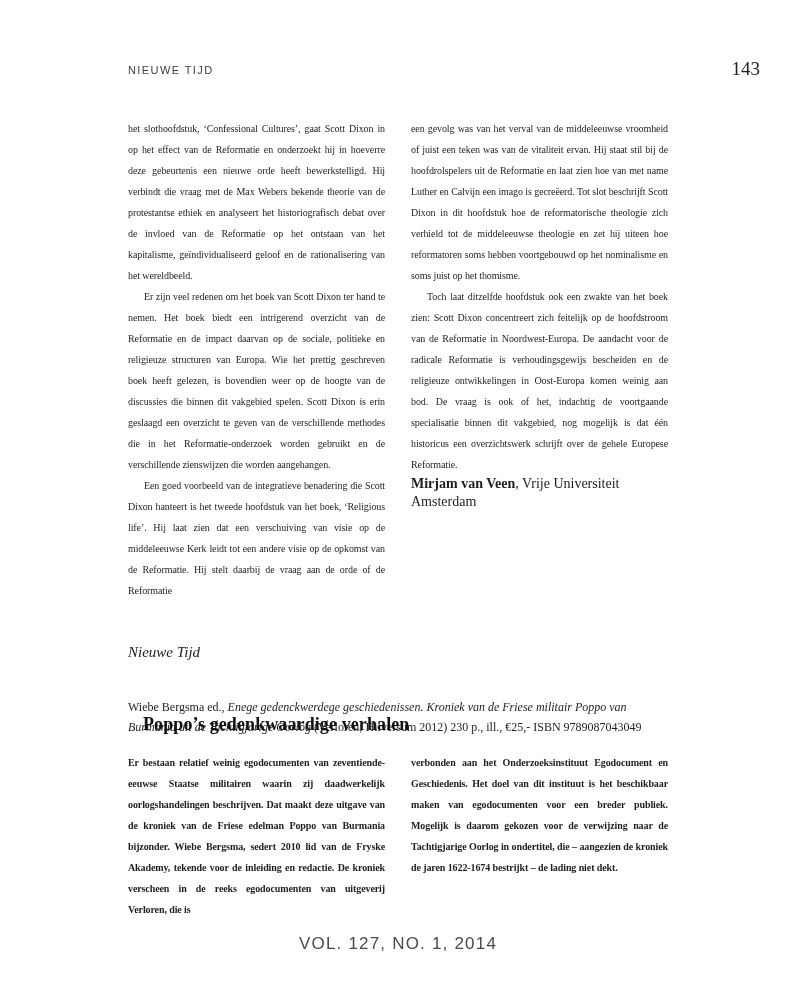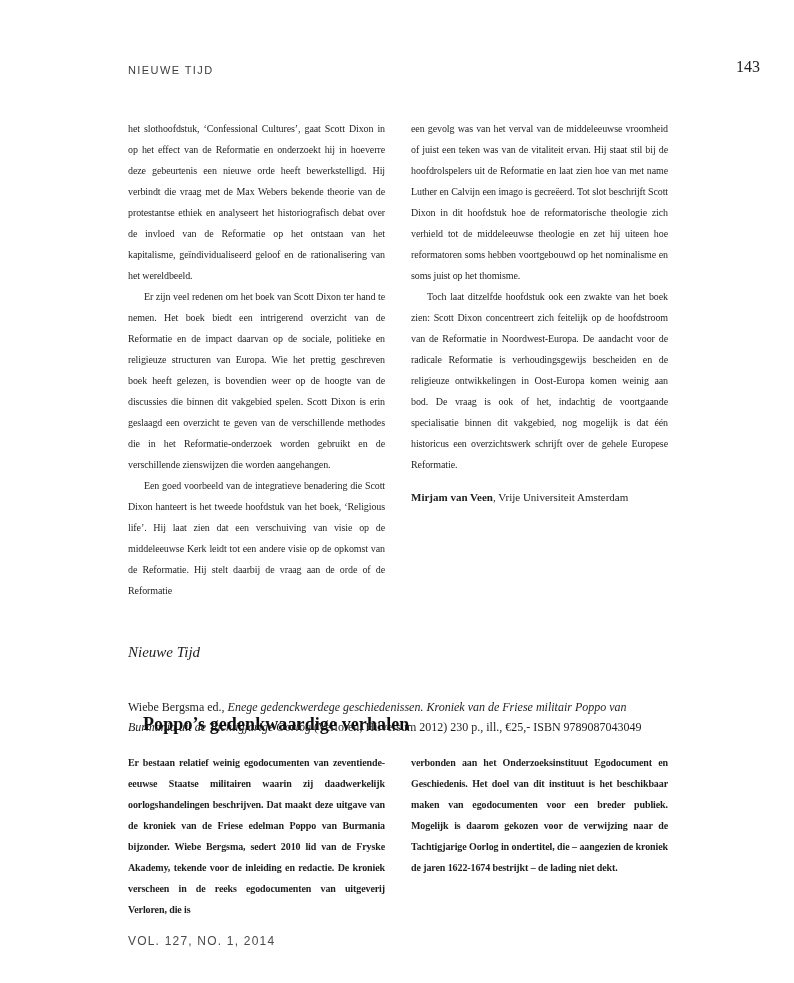--- a/index.html
+++ b/index.html
@@ -11,39 +11,38 @@
     color: #1e1e1e;
     overflow: hidden;
   }
   .running-head {
     position: absolute; top: 64px; left: 128px;
     font-family: "Liberation Sans", "DejaVu Sans", sans-serif;
     font-size: 11px; letter-spacing: 1.4px; color: #3d3d3d;
   }
   .page-number {
     position: absolute; top: 58px; right: 34px;
-    font-size: 16px; color: #222222;
+    font-size: 19px; color: #222222;
   }
   .two-col {
     position: absolute; left: 128px; width: 540px;
     display: flex; gap: 26px;
   }
   .review1 { top: 118px; }
   .review2 { top: 752px; font-weight: bold; }
   .col { width: 257px; }
   .col p.para {
     font-size: 10px; line-height: 21px;
     letter-spacing: -0.1px;
     text-align: justify;
     color: #1e1e1e;
   }
   .col p.para.indent { text-indent: 16px; }
   .attribution {
-    margin-top: 14px;
-    font-size: 11px; line-height: 17.8px;
+    font-size: 14px; line-height: 17.8px;
     text-align: left;
   }
   .attribution .author { font-weight: bold; }
   .section-label {
     position: absolute; top: 644px; left: 128px;
     font-size: 15px; font-style: italic; color: #1e1e1e;
   }
   .citation {
     position: absolute; top: 673px; left: 128px; width: 540px;
     font-size: 12px; line-height: 20px; color: #1e1e1e;
@@ -52,23 +51,23 @@
   }
   .citation .cit-title { font-style: italic; }
   .review-heading {
     position: absolute; top: 714px; left: 128px;
     font-size: 18px; font-weight: bold; color: #111111;
     letter-spacing: 0.1px;
     margin-left: 15px;
   }
   .footer-line {
     position: absolute; top: 934px; left: 128px; width: 540px;
-    text-align: left;
+    text-align: center;
     font-family: "Liberation Sans", "DejaVu Sans", sans-serif;
-    font-size: 12px; letter-spacing: 1.2px; color: #4a4a4a;
+    font-size: 17px; letter-spacing: 1.2px; color: #4a4a4a;
   }
 </style>
 </head>
 <body>
 
 <div class="running-head">NIEUWE TIJD</div>
 <div class="page-number">143</div>
 
 <div class="two-col review1">
   <div class="col">

